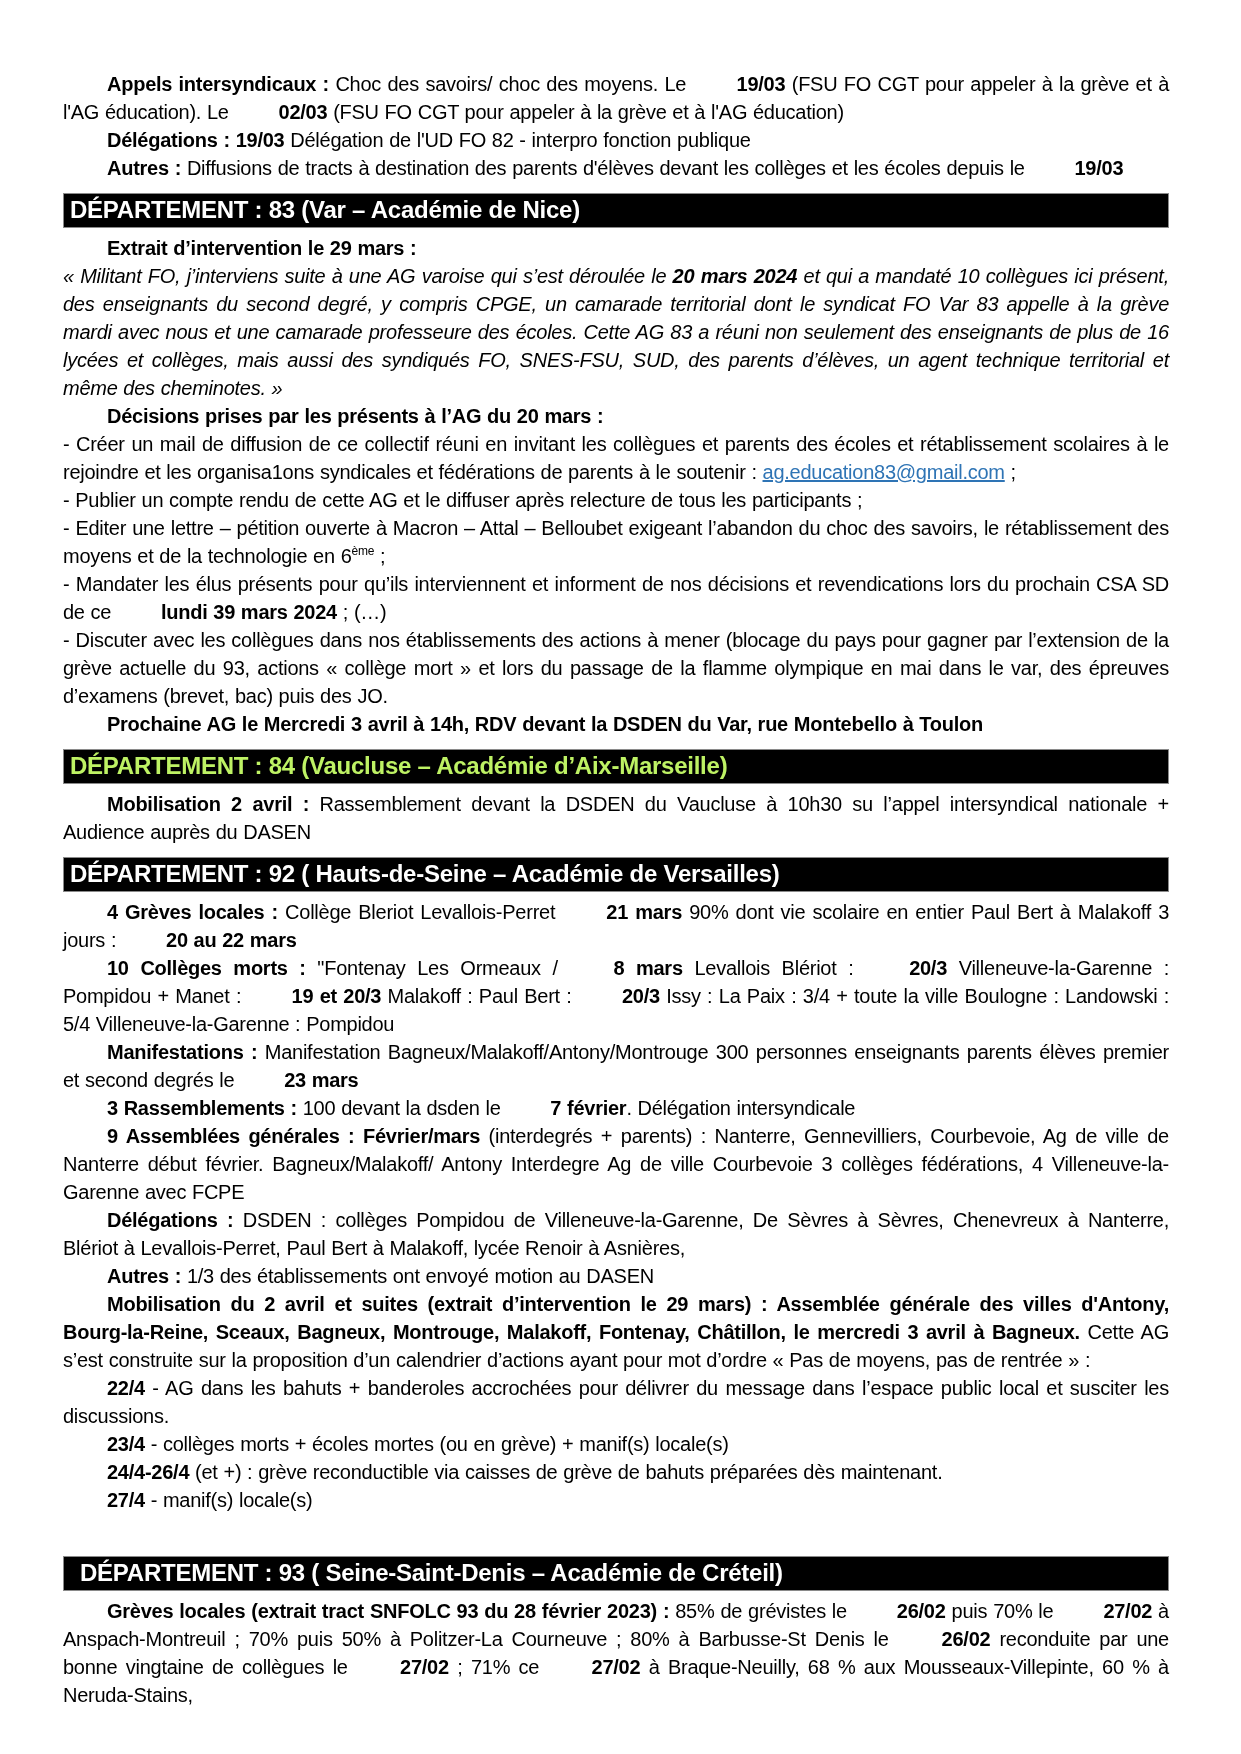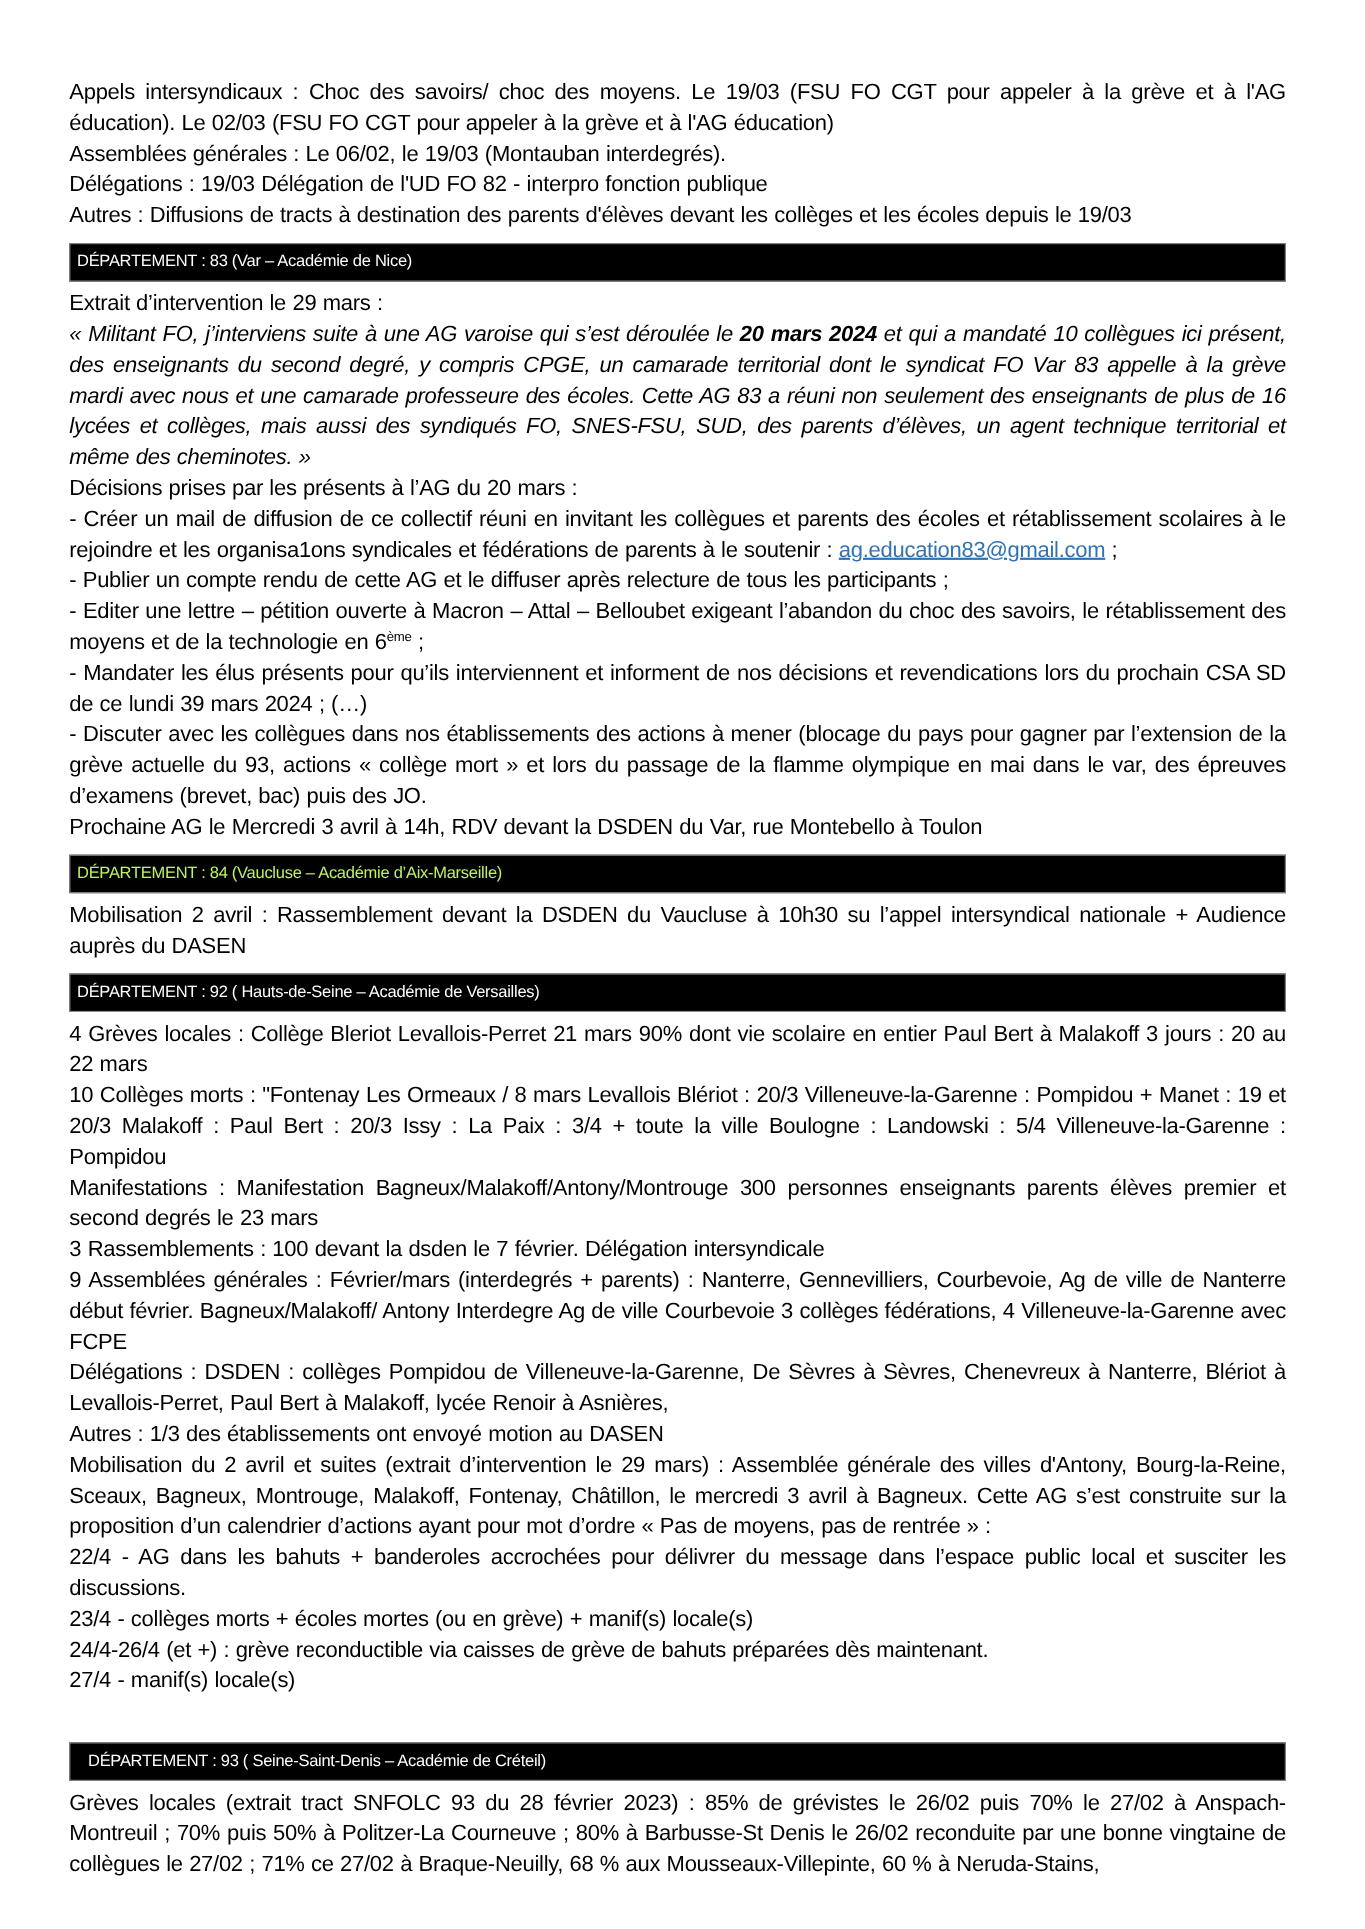--- a/index.html
+++ b/index.html
@@ -22,51 +22,50 @@
   }
   .para {
     margin: 0;
     font-size: 20px;
     line-height: 28px;
     text-align: justify;
     letter-spacing: -0.25px;
     word-spacing: 0.5px;
   }
   .run-r  { font-weight: normal; }
-  .run-b  { font-weight: normal; }
+  .run-b  { font-weight: bold; margin-left: 44px; }
   .run-i  { font-style: italic; }
   .run-bi { font-style: italic; font-weight: bold; }
   .run-sup {
     vertical-align: super;
     font-size: 12px;
     line-height: 0;
   }
   .run-link {
     text-decoration: underline;
     cursor: pointer;
   }
   .section-header {
     box-sizing: border-box;
-    font-weight: normal;
-    font-size: 15px;
+    font-weight: bold;
+    font-size: 24px;
     line-height: 28px;
     padding: 2px 6px 3px 6px;
     margin: 11px 0 6px 0;
     letter-spacing: -0.25px;
     border: 1px solid #8a8a8a;
   }
   .gap-before { margin-top: 42px; padding-left: 16px; }
 </style>
 </head>
 <body>
 
 <div class="page">
   <div>
       <p class="para"><span class="run-b">Appels intersyndicaux : </span><span class="run-r">Choc des savoirs/ choc des moyens. Le </span><span class="run-b">19/03</span><span class="run-r"> (FSU FO CGT pour appeler à la grève et à l'AG éducation). Le </span><span class="run-b">02/03</span><span class="run-r"> (FSU FO CGT pour appeler à la grève et à l'AG éducation)</span></p>
-      <p class="para"><span class="run-b">Assemblées générales : </span><span class="run-r">Le </span><span class="run-b">06/02</span><span class="run-r">, le </span><span class="run-b">19/03</span><span class="run-r"> (Montauban interdegrés).</span></p>
       <p class="para"><span class="run-b">Délégations : 19/03</span><span class="run-r"> Délégation de l'UD FO 82 - interpro fonction publique</span></p>
       <p class="para"><span class="run-b">Autres : </span><span class="run-r">Diffusions de tracts à destination des parents d'élèves devant les collèges et les écoles depuis le </span><span class="run-b">19/03</span></p>
       <div class="section-header" style="background: rgb(0, 0, 0); color: rgb(255, 255, 255);">DÉPARTEMENT : 83 (Var – Académie de Nice)</div>
       <p class="para"><span class="run-b">Extrait d’intervention le 29 mars :</span></p>
       <p class="para"><span class="run-i">« Militant FO, j’interviens suite à une AG varoise qui s’est déroulée le </span><span class="run-bi">20 mars 2024</span><span class="run-i"> et qui a mandaté 10 collègues ici présent, des enseignants du second degré, y compris CPGE, un camarade territorial dont le syndicat FO Var 83 appelle à la grève mardi avec nous et une camarade professeure des écoles. Cette AG 83 a réuni non seulement des enseignants de plus de 16 lycées et collèges, mais aussi des syndiqués FO, SNES-FSU, SUD, des parents d’élèves, un agent technique territorial et même des cheminotes. »</span></p>
       <p class="para"><span class="run-b">Décisions prises par les présents à l’AG du 20 mars :</span></p>
       <p class="para"><span class="run-r">- Créer un mail de diffusion de ce collectif réuni en invitant les collègues et parents des écoles et rétablissement scolaires à le rejoindre et les organisa1ons syndicales et fédérations de parents à le soutenir : </span><a href="#" class="run-link" style="color: rgb(46, 116, 181);">ag.education83@gmail.com</a><span class="run-r"> ;</span></p>
       <p class="para"><span class="run-r">- Publier un compte rendu de cette AG et le diffuser après relecture de tous les participants ;</span></p>
       <p class="para"><span class="run-r">- Editer une lettre – pétition ouverte à Macron – Attal – Belloubet exigeant l’abandon du choc des savoirs, le rétablissement des moyens et de la technologie en 6</span><span class="run-sup">ème</span><span class="run-r"> ;</span></p>
       <p class="para"><span class="run-r">- Mandater les élus présents pour qu’ils interviennent et informent de nos décisions et revendications lors du prochain CSA SD de ce </span><span class="run-b">lundi 39 mars 2024</span><span class="run-r"> ; (…)</span></p>

